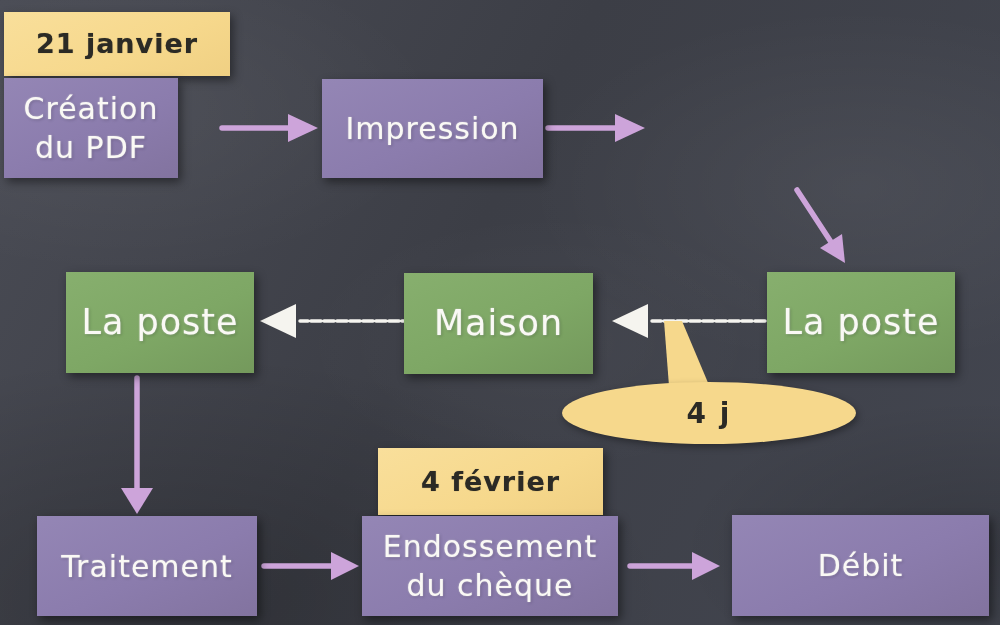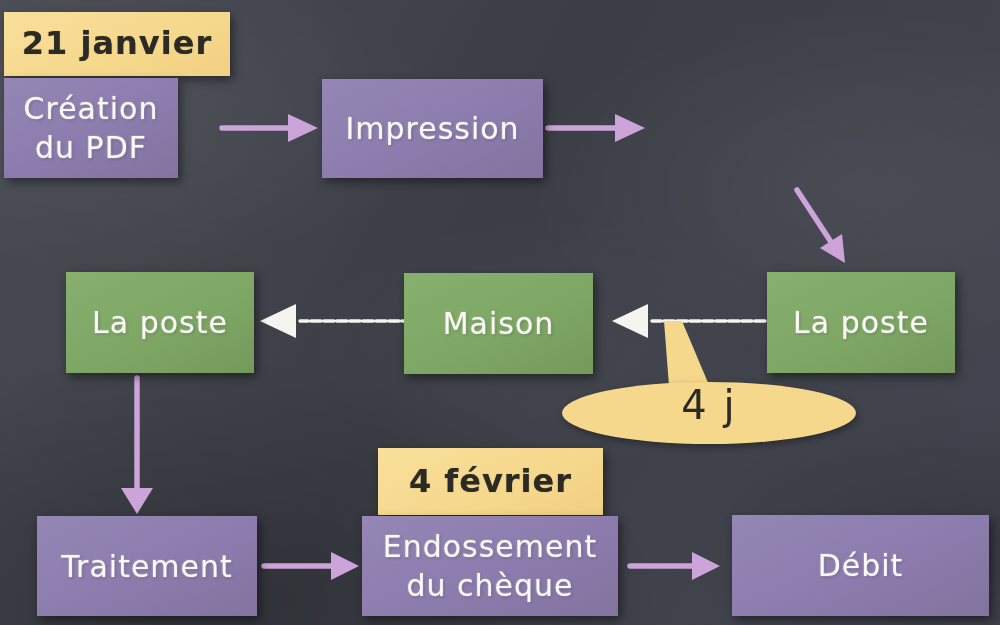--- a/index.html
+++ b/index.html
@@ -22,33 +22,33 @@
     box-shadow:3px 4px 9px rgba(0,0,0,0.45);
   }
   .node .lbl{white-space:pre-line;padding:2px 6px;}
   .purple{
     background:linear-gradient(155deg,#9486b5 0%,var(--purple,#8b7cad) 55%,#82739f 100%);
     color:var(--light_text,#faf9f5);font-size:30px;
     text-shadow:0 0 2px rgba(255,255,255,0.55),1px 1px 3px rgba(40,30,60,0.35);
   }
   .green{
     background:linear-gradient(155deg,#87af6e 0%,var(--green,#7ea765) 55%,#74995c 100%);
-    color:var(--light_text,#faf9f5);font-size:30px;
+    color:var(--light_text,#faf9f5);font-size:35px;
     text-shadow:0 0 2px rgba(255,255,255,0.55),1px 1px 3px rgba(30,50,25,0.35);
   }
   .yellow{
     background:linear-gradient(155deg,#f9df9b 0%,var(--yellow,#f6d88c) 60%,#f0d083 100%);
-    color:var(--dark_text,#2b2a25);font-size:32px;font-weight:600;
+    color:var(--dark_text,#2b2a25);font-size:27px;font-weight:600;
     text-shadow:0 0 1px rgba(0,0,0,0.4);
   }
   .callout-ellipse{
     position:absolute;left:562px;top:382px;width:294px;height:62px;
-    border-radius:50%;display:flex;align-items:flex-start;justify-content:center;
+    border-radius:50%;display:flex;align-items:center;justify-content:center;
     background:var(--yellow,#f6d88c);color:var(--dark_text,#2b2a25);
-    font-size:40px;font-weight:400;letter-spacing:2px;
+    font-size:28px;font-weight:700;letter-spacing:2px;
     box-shadow:2px 3px 7px rgba(0,0,0,0.35);
   }
   .chalk-pink{stroke:var(--pink_arrow,#cda4da);stroke-width:5.5;stroke-linecap:round;}
   .chalk-pink-head{fill:var(--pink_arrow,#cda4da);}
   .chalk-white{stroke:var(--white_chalk,#f5f4ef);stroke-width:3.5;stroke-linecap:round;stroke-dasharray:10 3;}
   .chalk-white-head{fill:var(--white_chalk,#f5f4ef);}
   .tail{fill:var(--yellow,#f6d88c);}
 </style>
 </head>
 <body>

